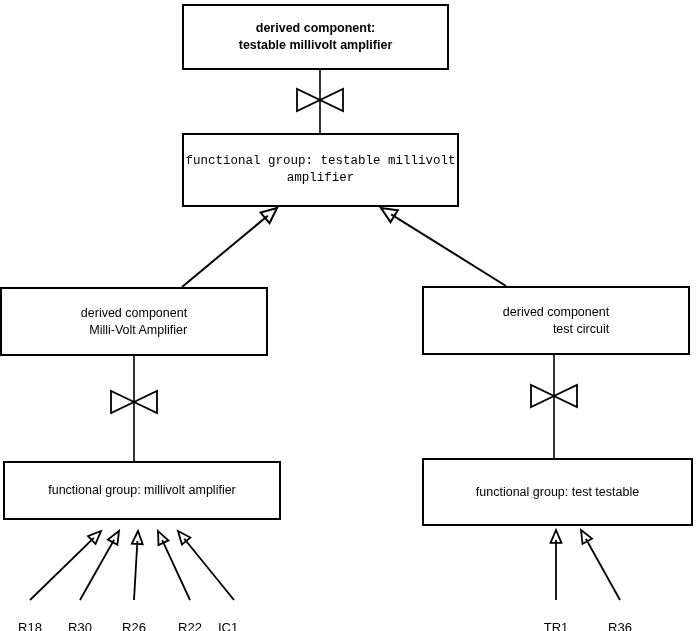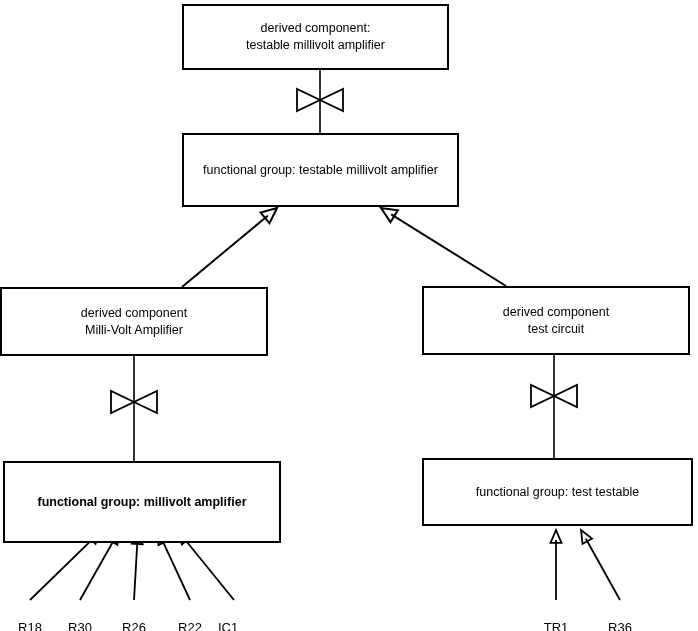--- a/index.html
+++ b/index.html
@@ -40,21 +40,21 @@
   .node-text {
     font-size: 12.5px;
     line-height: 17px;
     white-space: pre-line;
     color: #000000;
   }
   .node-text.centered {
     text-align: center;
   }
   .node-text.lefted {
-    text-align: center;
+    text-align: right;
   }
   .leaf-label {
     position: absolute;
     font-size: 13px;
     line-height: 15px;
     color: #000000;
     white-space: nowrap;
     transform: translateX(-50%);
     z-index: 2;
   }
@@ -112,36 +112,36 @@
         <line x1="556" y1="600" x2="556" y2="540" stroke="#000000" stroke-width="1.8" stroke-linecap="butt"></line>
         <polygon points="556,530 550.5481432076789,542.8948539160403 561.4518567923211,542.8948539160403" fill="none" stroke="#000000" stroke-width="1.8" stroke-linejoin="miter"></polygon>
       </g>
       <g>
         <line x1="620" y1="600" x2="585.8670215821527" y2="538.7356797628381" stroke="#000000" stroke-width="1.8" stroke-linecap="butt"></line>
         <polygon points="581,530 582.5133857257504,543.917961907014 592.0385207358646,538.6111009728075" fill="none" stroke="#000000" stroke-width="1.8" stroke-linejoin="miter"></polygon>
       </g>
     </svg>
 
   <div id="nodes-layer">
-      <div class="node" style="left: 182px; top: 4px; width: 267px; height: 66px;">
+      <div class="node" style="left: 182px; top: 4px; width: 267px; height: 66px; font-weight: bold;">
         <div class="node-text centered">derived component:
 testable millivolt amplifier</div>
       </div>
-      <div class="node" style="left: 182px; top: 133px; width: 277px; height: 74px;">
+      <div class="node" style="left: 182px; top: 133px; width: 277px; height: 74px; font-family: Liberation Mono, monospace;">
         <div class="node-text centered">functional group: testable millivolt amplifier</div>
       </div>
       <div class="node" style="left: 0px; top: 287px; width: 268px; height: 69px;">
         <div class="node-text lefted">derived component
 Milli-Volt Amplifier</div>
       </div>
       <div class="node" style="left: 422px; top: 286px; width: 268px; height: 69px;">
         <div class="node-text lefted">derived component
 test circuit</div>
       </div>
-      <div class="node" style="left: 3px; top: 461px; width: 278px; height: 82px; font-weight: bold;">
+      <div class="node" style="left: 3px; top: 461px; width: 278px; height: 59px;">
         <div class="node-text centered">functional group: millivolt amplifier</div>
       </div>
       <div class="node" style="left: 422px; top: 458px; width: 271px; height: 68px;">
         <div class="node-text centered">functional group: test testable</div>
       </div>
     </div>
   <div id="labels-layer">
       <div class="leaf-label" style="left: 30px; top: 620px;">R18</div>
       <div class="leaf-label" style="left: 80px; top: 620px;">R30</div>
       <div class="leaf-label" style="left: 134px; top: 620px;">R26</div>

